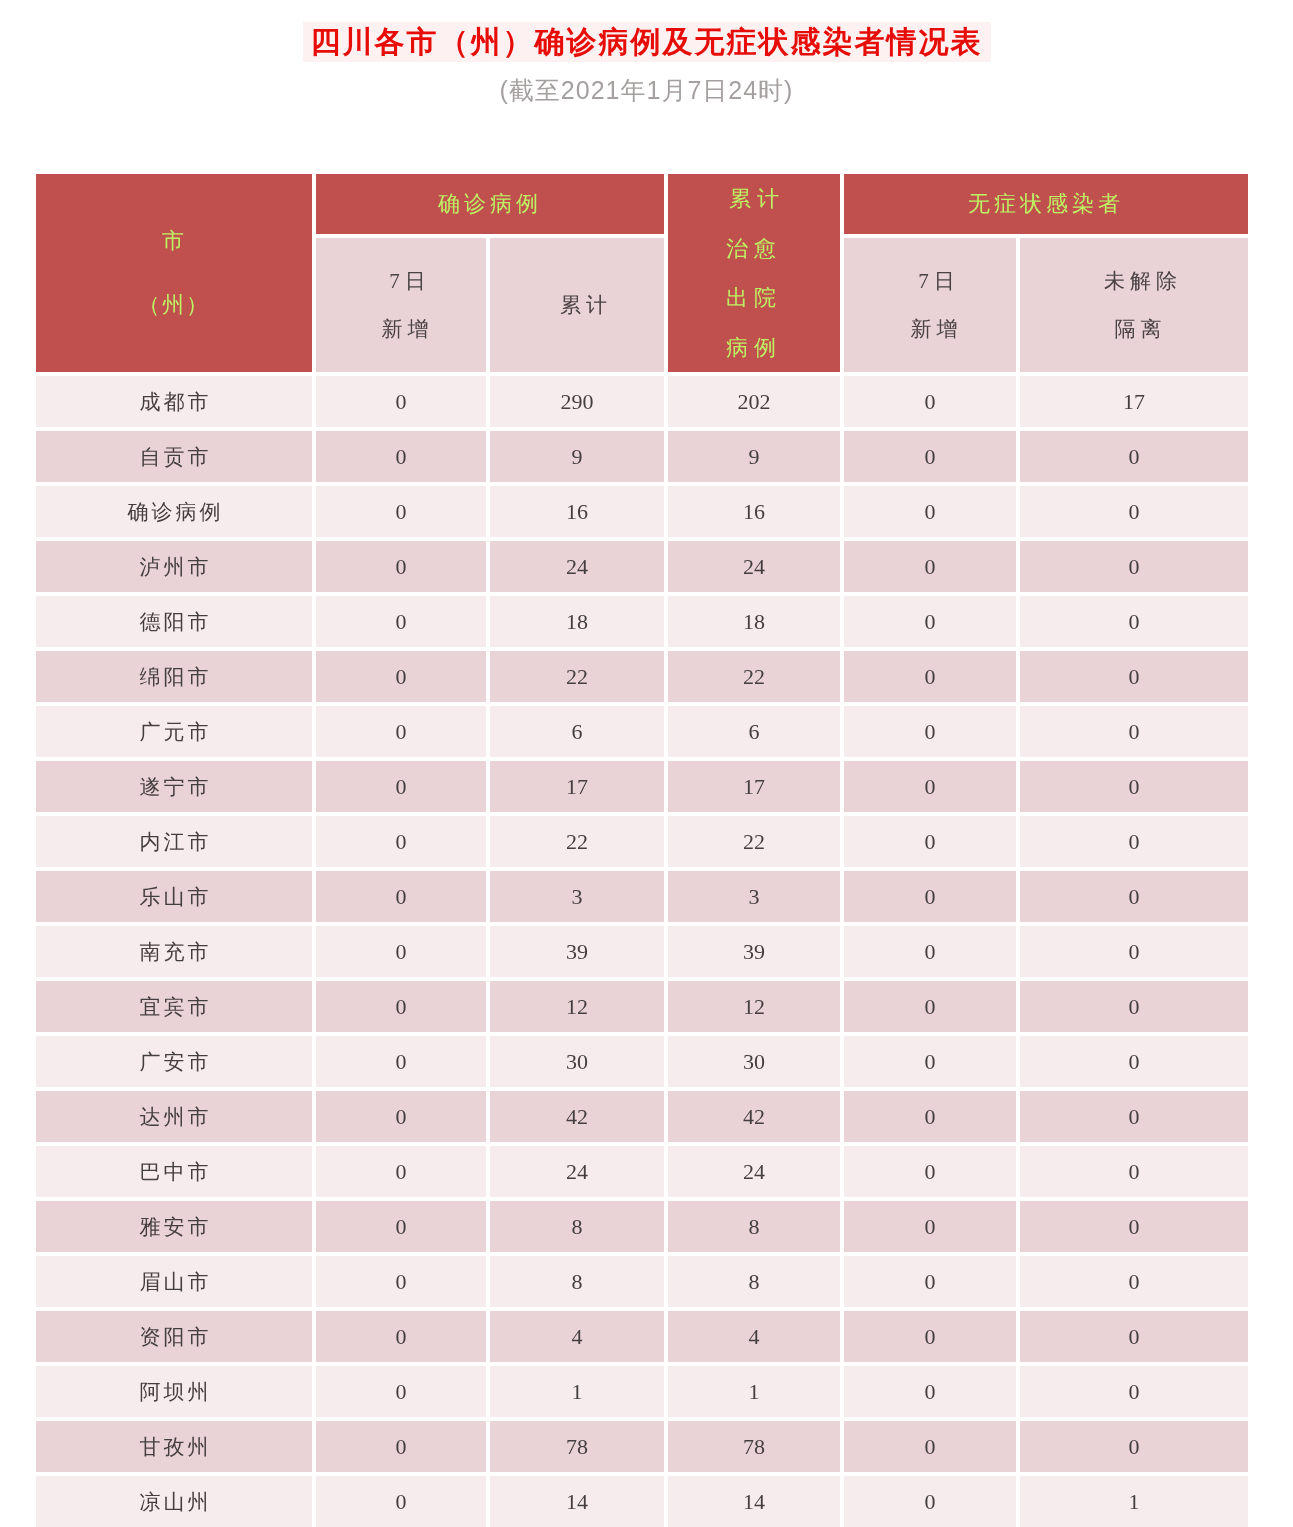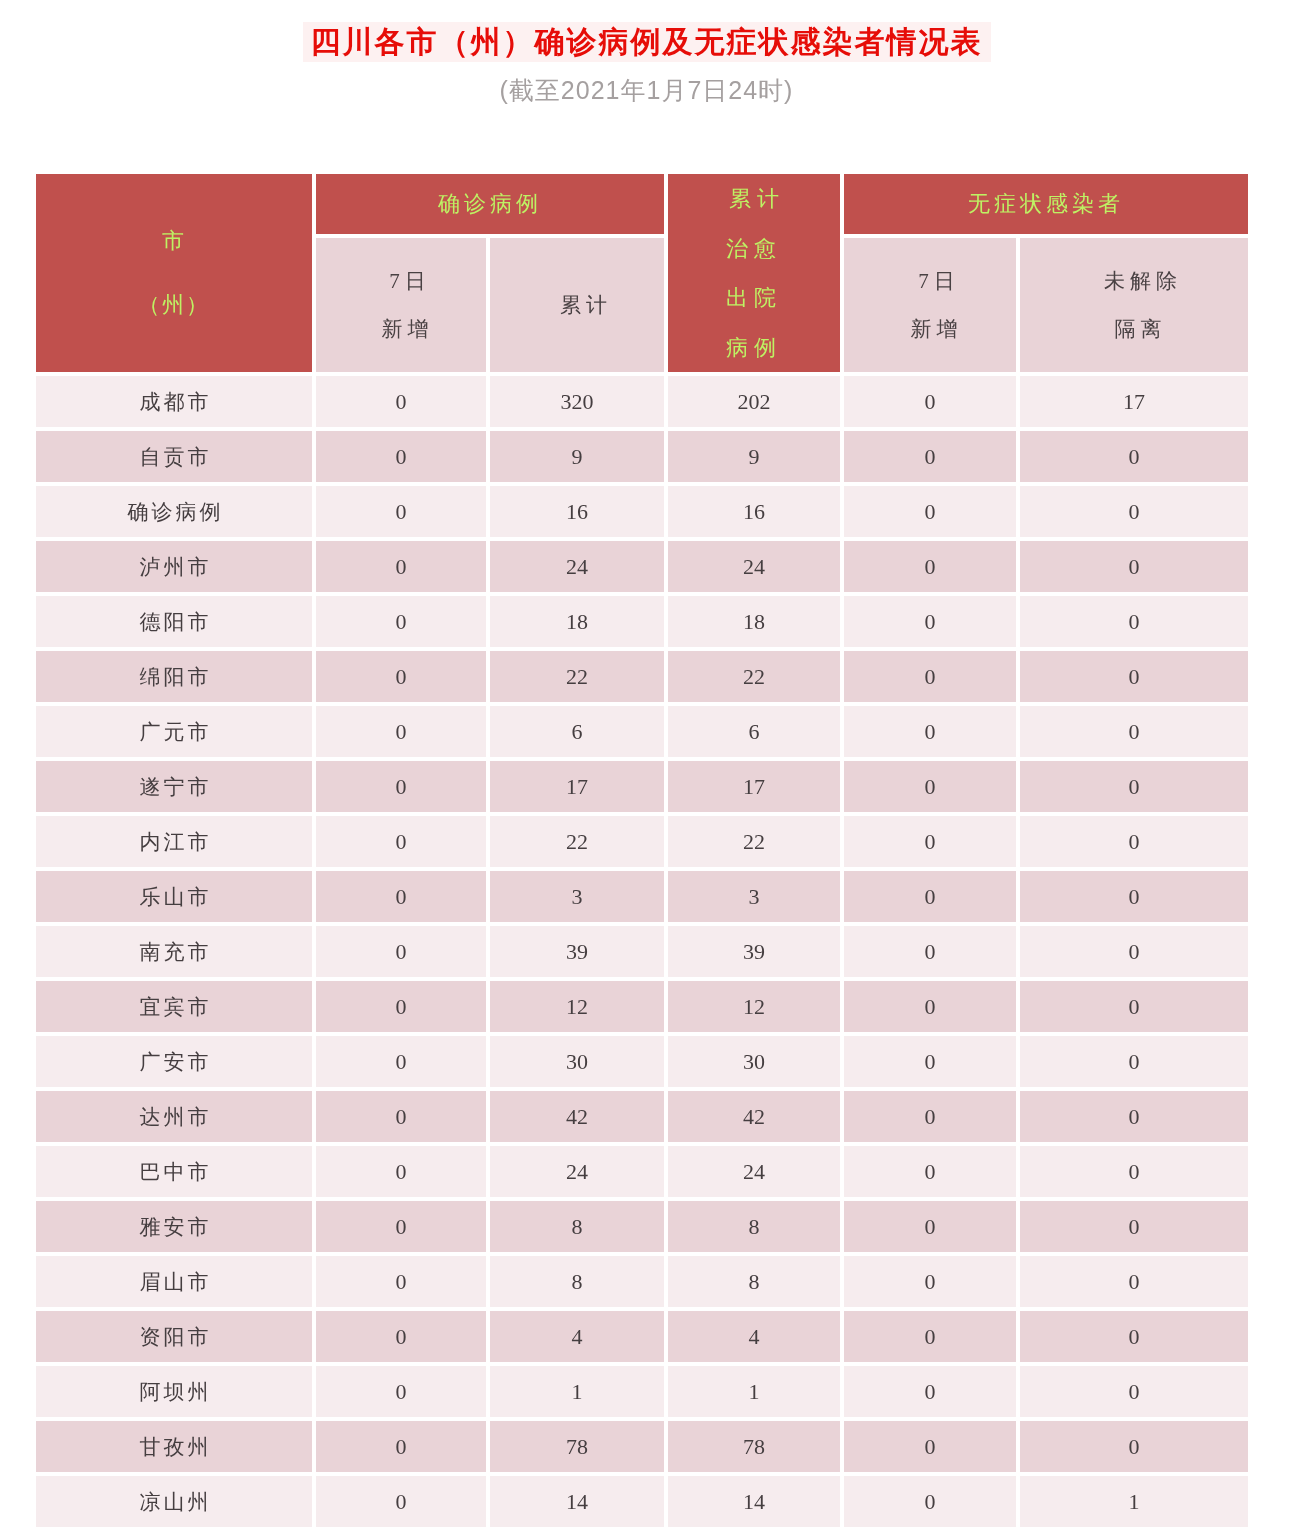--- a/index.html
+++ b/index.html
@@ -135,21 +135,21 @@
       <th class="sub">7日
 新增</th>
       <th class="sub">未解除
 隔离</th>
     </tr>
   </thead>
   <tbody>
       <tr>
         <td class="city">成都市</td>
         <td>0</td>
-        <td>320</td>
+        <td>290</td>
         <td>202</td>
         <td>0</td>
         <td>17</td>
       </tr>
       <tr>
         <td class="city">自贡市</td>
         <td>0</td>
         <td>9</td>
         <td>9</td>
         <td>0</td>

